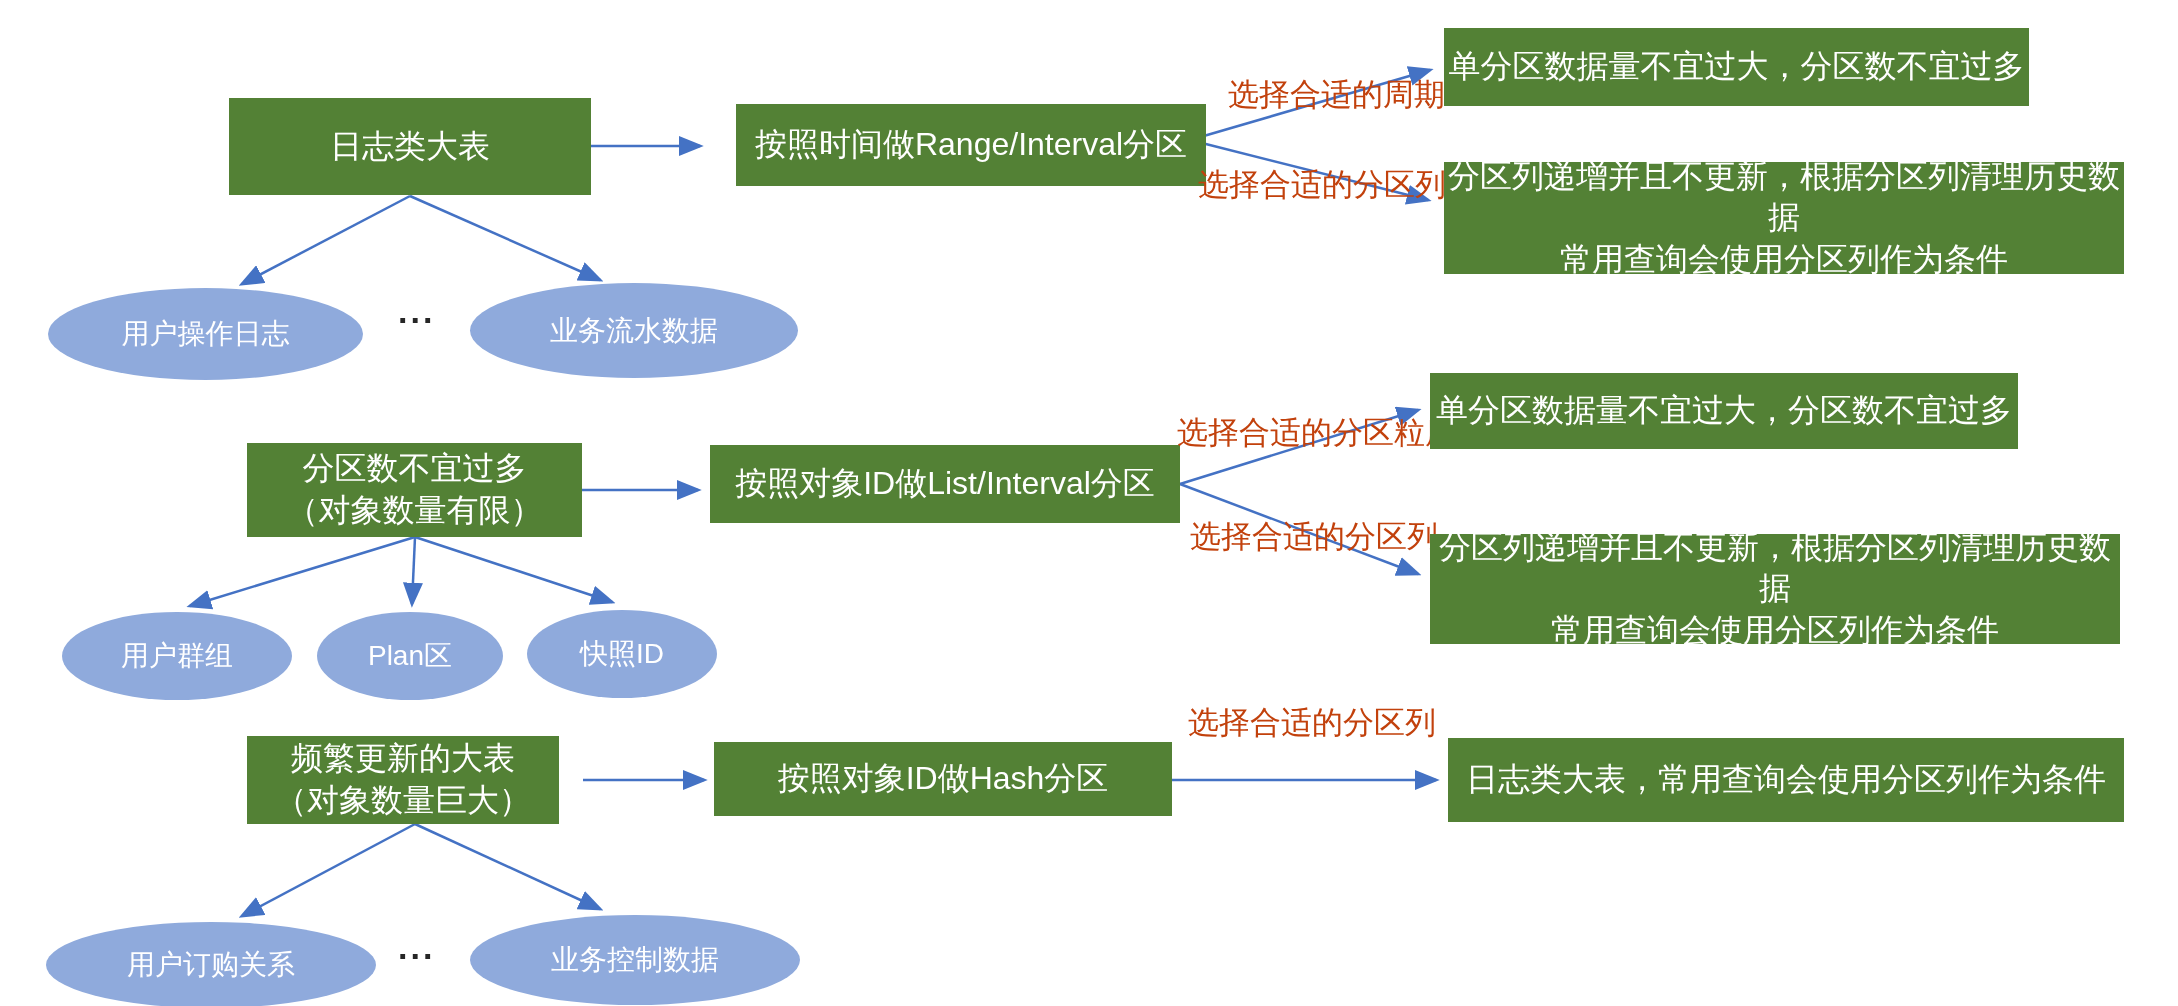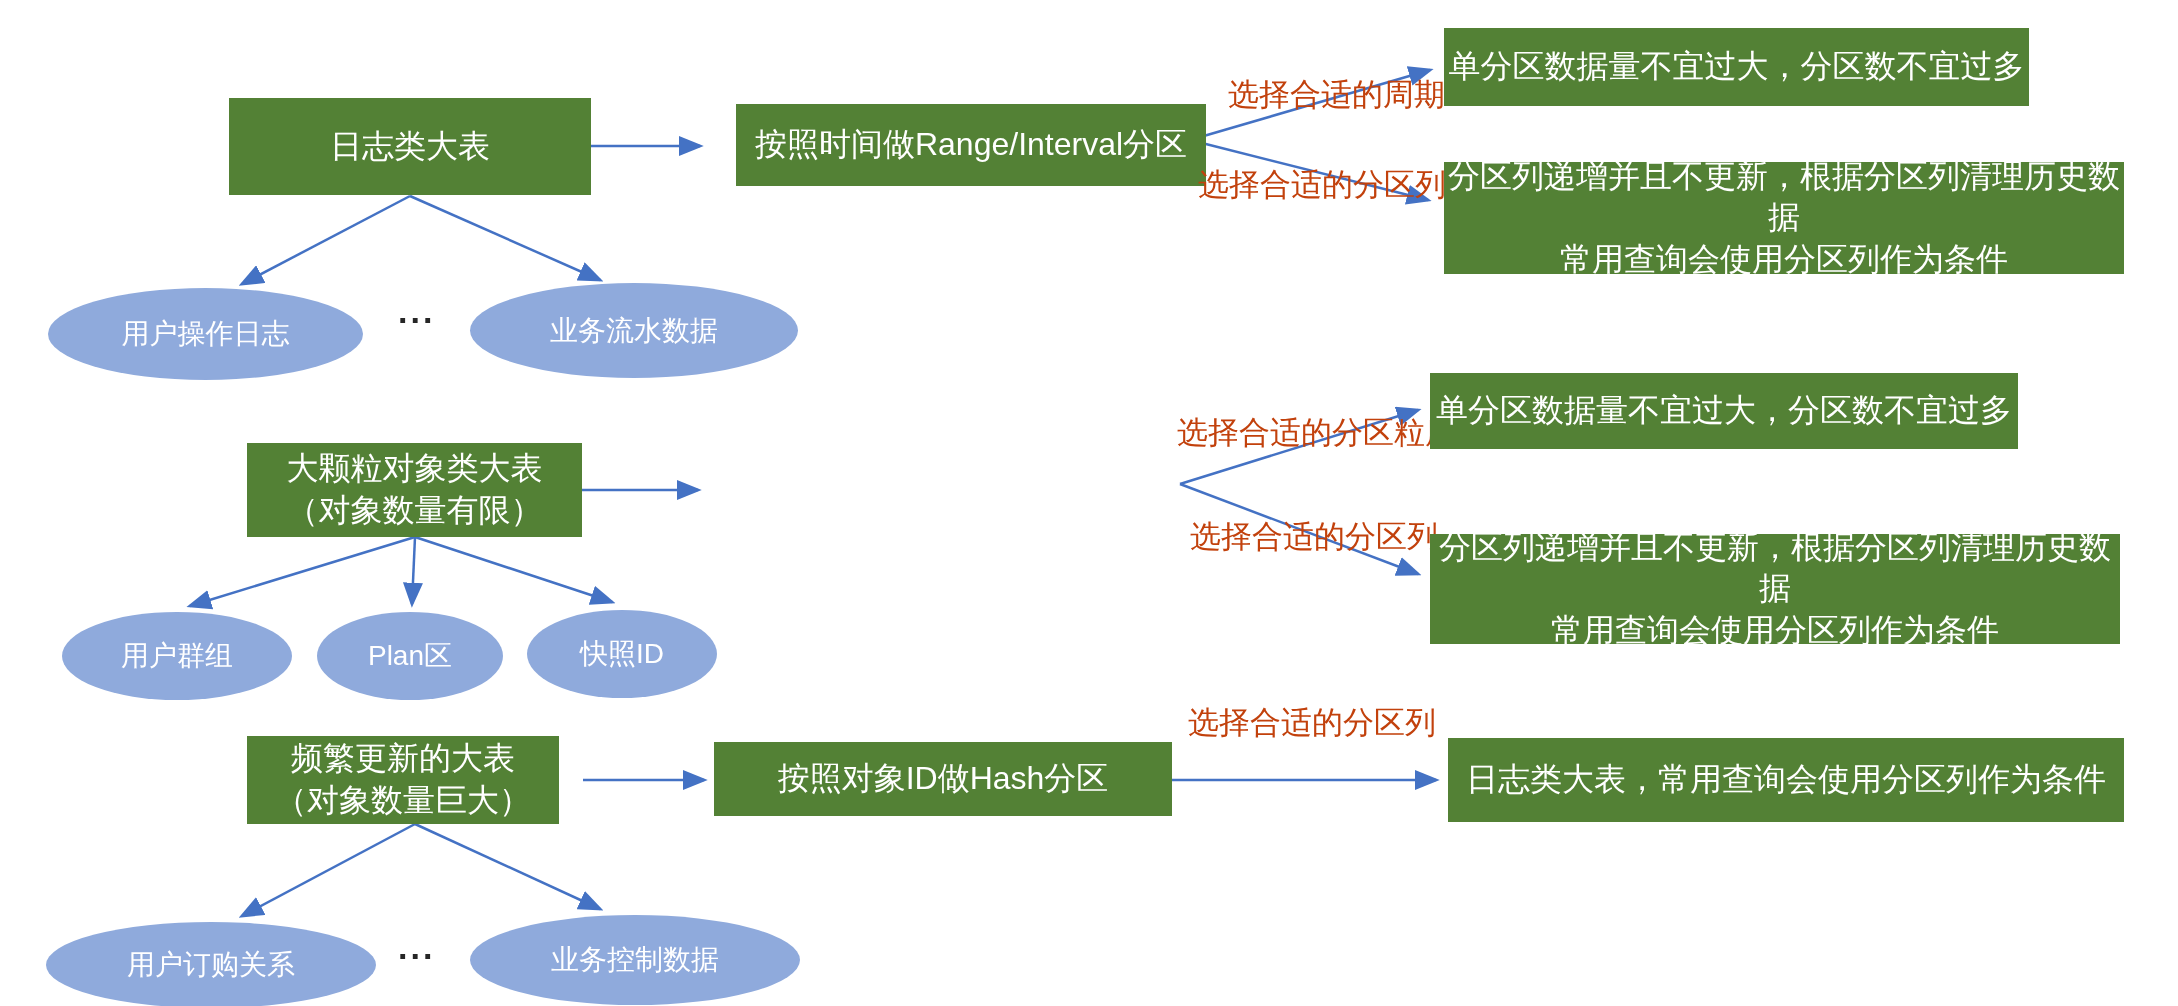--- a/index.html
+++ b/index.html
@@ -70,24 +70,25 @@
     <span>常用查询会使用分区列作为条件</span>
   </div>
 
   <div class="enode" style="left:48px;top:288px;width:315px;height:92px;">用户操作日志</div>
 
   <div class="dots" style="left:398px;top:292px;">...</div>
 
   <div class="enode" style="left:470px;top:283px;width:328px;height:95px;">业务流水数据</div>
 
   <div class="gbox" style="left:247px;top:443px;width:335px;height:94px;">
-    <span>大颗粒对象类大表</span>
+    <span>分区数不宜过多</span>
     <span>（对象数量有限）</span>
   </div>
 
+  <div class="gbox" style="left:710px;top:445px;width:470px;height:78px;">按照对象ID做List/Interval分区</div>
 
   <div class="blabel" style="left:1177px;top:412px;">选择合适的分区粒度</div>
 
   <div class="gbox" style="left:1430px;top:373px;width:588px;height:76px;">单分区数据量不宜过大，分区数不宜过多</div>
 
   <div class="blabel" style="left:1190px;top:516px;">选择合适的分区列</div>
 
   <div class="gbox" style="left:1430px;top:534px;width:690px;height:110px;">
     <span>分区列递增并且不更新，根据分区列清理历史数据</span>
     <span>常用查询会使用分区列作为条件</span>

